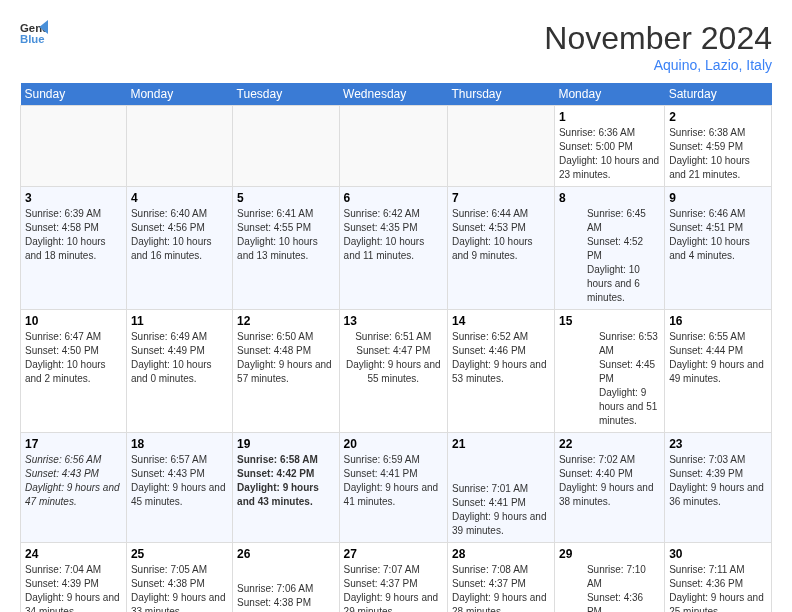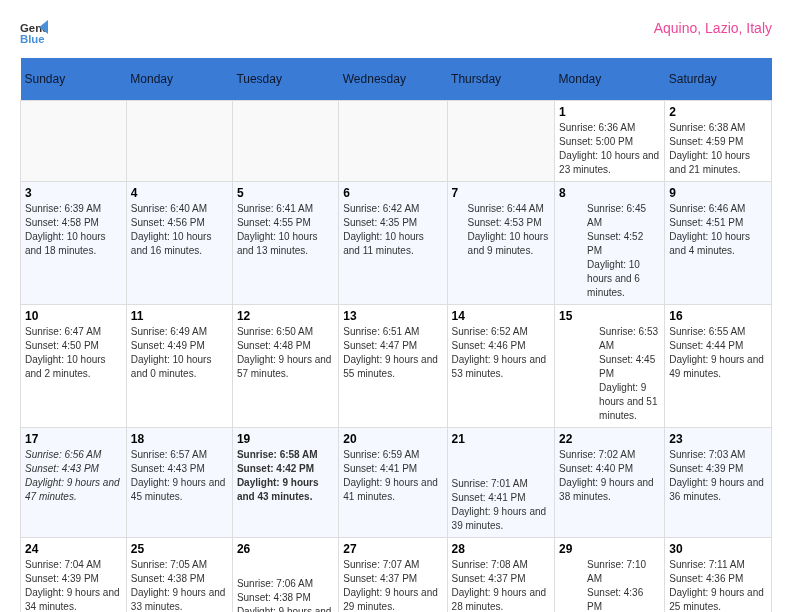--- a/index.html
+++ b/index.html
@@ -32,31 +32,31 @@
     .title-area {
       text-align: right;
     }
     .month-title {
       font-size: 32px;
       color: #333;
       font-weight: normal;
     }
     .location {
       font-size: 14px;
-      color: #ec4899;
+      color: #3b82f6;
     }
     table {
       width: 100%;
       border-collapse: collapse;
       font-size: 11px;
     }
     th {
       background-color: #3a7bd5;
-      color: #0f172a;
-      padding: 14px 4px;
+      color: #ffffff;
+      padding: 4px 4px;
       text-align: left;
       font-size: 12px;
       font-weight: normal;
     }
     td {
       border: 1px solid #ddd;
       vertical-align: top;
       padding: 4px;
       height: 80px;
       width: 113px;
@@ -90,20 +90,21 @@
 <div class="page">
   <div class="header">
     <div class="logo">
       <svg class="logo-icon" viewBox="0 0 32 32">
         <text y="14" font-size="13" font-weight="bold" fill="#333" font-family="Arial">General</text>
         <text y="26" font-size="13" font-weight="bold" fill="#4a90d9" font-family="Arial">Blue</text>
         <polygon points="22,8 32,0 32,16" fill="#4a90d9"></polygon>
       </svg>
     </div>
     <div class="title-area">
+      <div class="month-title">November 2024</div>
       <div class="location">Aquino, Lazio, Italy</div>
     </div>
   </div>
 
   <table>
     <thead>
       <tr>
         <th>Sunday</th>
         <th>Monday</th>
         <th>Tuesday</th>
@@ -153,21 +154,21 @@
 Daylight: 10 hours and 13 minutes.</div>
           </td>
           <td>
             <div class="day-num">6</div>
             <div class="day-info" style="white-space: pre-line;">Sunrise: 6:42 AM
 Sunset: 4:35 PM
 Daylight: 10 hours and 11 minutes.</div>
           </td>
           <td>
             <div class="day-num">7</div>
-            <div class="day-info" style="white-space: pre-line; margin-left: 16px;">Sunrise: 6:44 AM
+            <div class="day-info" style="white-space: pre-line;">Sunrise: 6:44 AM
 Sunset: 4:53 PM
 Daylight: 10 hours and 9 minutes.</div>
           </td>
           <td>
             <div class="day-num">8</div>
             <div class="day-info" style="white-space: pre-line; margin-left: 28px;">Sunrise: 6:45 AM
 Sunset: 4:52 PM
 Daylight: 10 hours and 6 minutes.</div>
           </td>
           <td>
@@ -191,21 +192,21 @@
 Daylight: 10 hours and 0 minutes.</div>
           </td>
           <td>
             <div class="day-num">12</div>
             <div class="day-info" style="white-space: pre-line;">Sunrise: 6:50 AM
 Sunset: 4:48 PM
 Daylight: 9 hours and 57 minutes.</div>
           </td>
           <td>
             <div class="day-num">13</div>
-            <div class="day-info" style="white-space: pre-line;">Sunrise: 6:51 AM
+            <div class="day-info" style="white-space: pre-line; text-align: center;">Sunrise: 6:51 AM
 Sunset: 4:47 PM
 Daylight: 9 hours and 55 minutes.</div>
           </td>
           <td>
             <div class="day-num">14</div>
             <div class="day-info" style="white-space: pre-line;">Sunrise: 6:52 AM
 Sunset: 4:46 PM
 Daylight: 9 hours and 53 minutes.</div>
           </td>
           <td>

